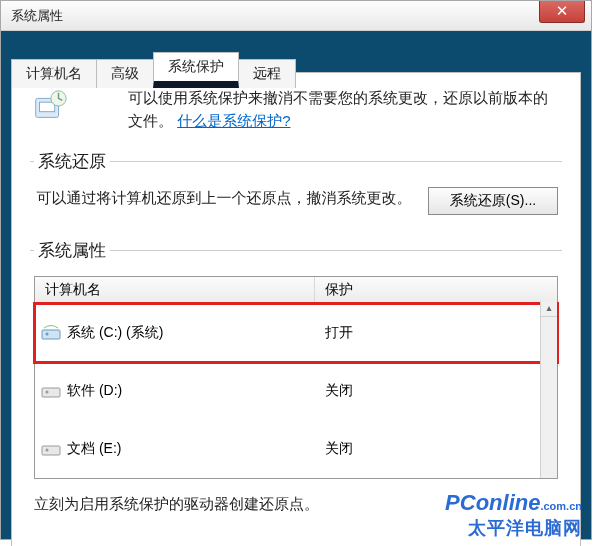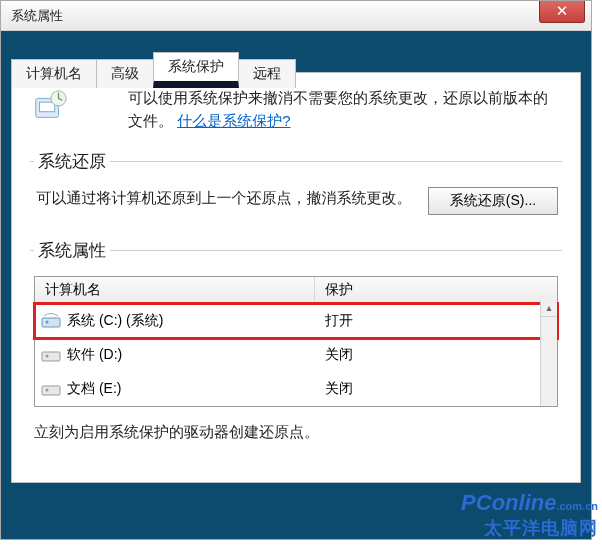--- a/index.html
+++ b/index.html
@@ -147,21 +147,21 @@
 .drive-header .col1 { flex: 0 0 280px; padding: 4px 10px; border-right: 1px solid #d8d8d8; }
 .drive-header .col2 { flex: 1; padding: 4px 10px; }
 .drive-rows { }
 .drive-row {
   display: flex;
   align-items: center;
   font-size: 14px;
   padding: 2px 0;
 }
 .drive-row .col1 { flex: 0 0 280px; padding: 2px 6px; display: flex; align-items: center; gap: 6px; text-align: center; }
-.drive-row .col2 { flex: 1; padding: 6px 10px; }
+.drive-row .col2 { flex: 1; padding: 18px 10px; }
 .drive-row.highlight {
   outline: 3px solid #e02020;
   outline-offset: -1px;
 }
 .hdd-icon {
   width: 20px; height: 16px;
   display: inline-flex;
 }
 .scroll-stub {
   position: absolute;
@@ -181,21 +181,21 @@
 .cfg-row {
   display: flex;
   align-items: center;
   justify-content: space-between;
   margin-top: 14px;
   gap: 14px;
 }
 .cfg-row .txt { font-size: 15px; color: #222; line-height: 1.5; flex: 1; }
 .watermark {
   position: absolute;
-  right: 4px;
+  right: 20px;
   bottom: 6px;
   text-align: right;
   font-family: Arial, sans-serif;
   pointer-events: none;
 }
 .watermark .line1 {
   font-size: 22px;
   font-style: italic;
   font-weight: bold;
   color: #2b6bd4;

